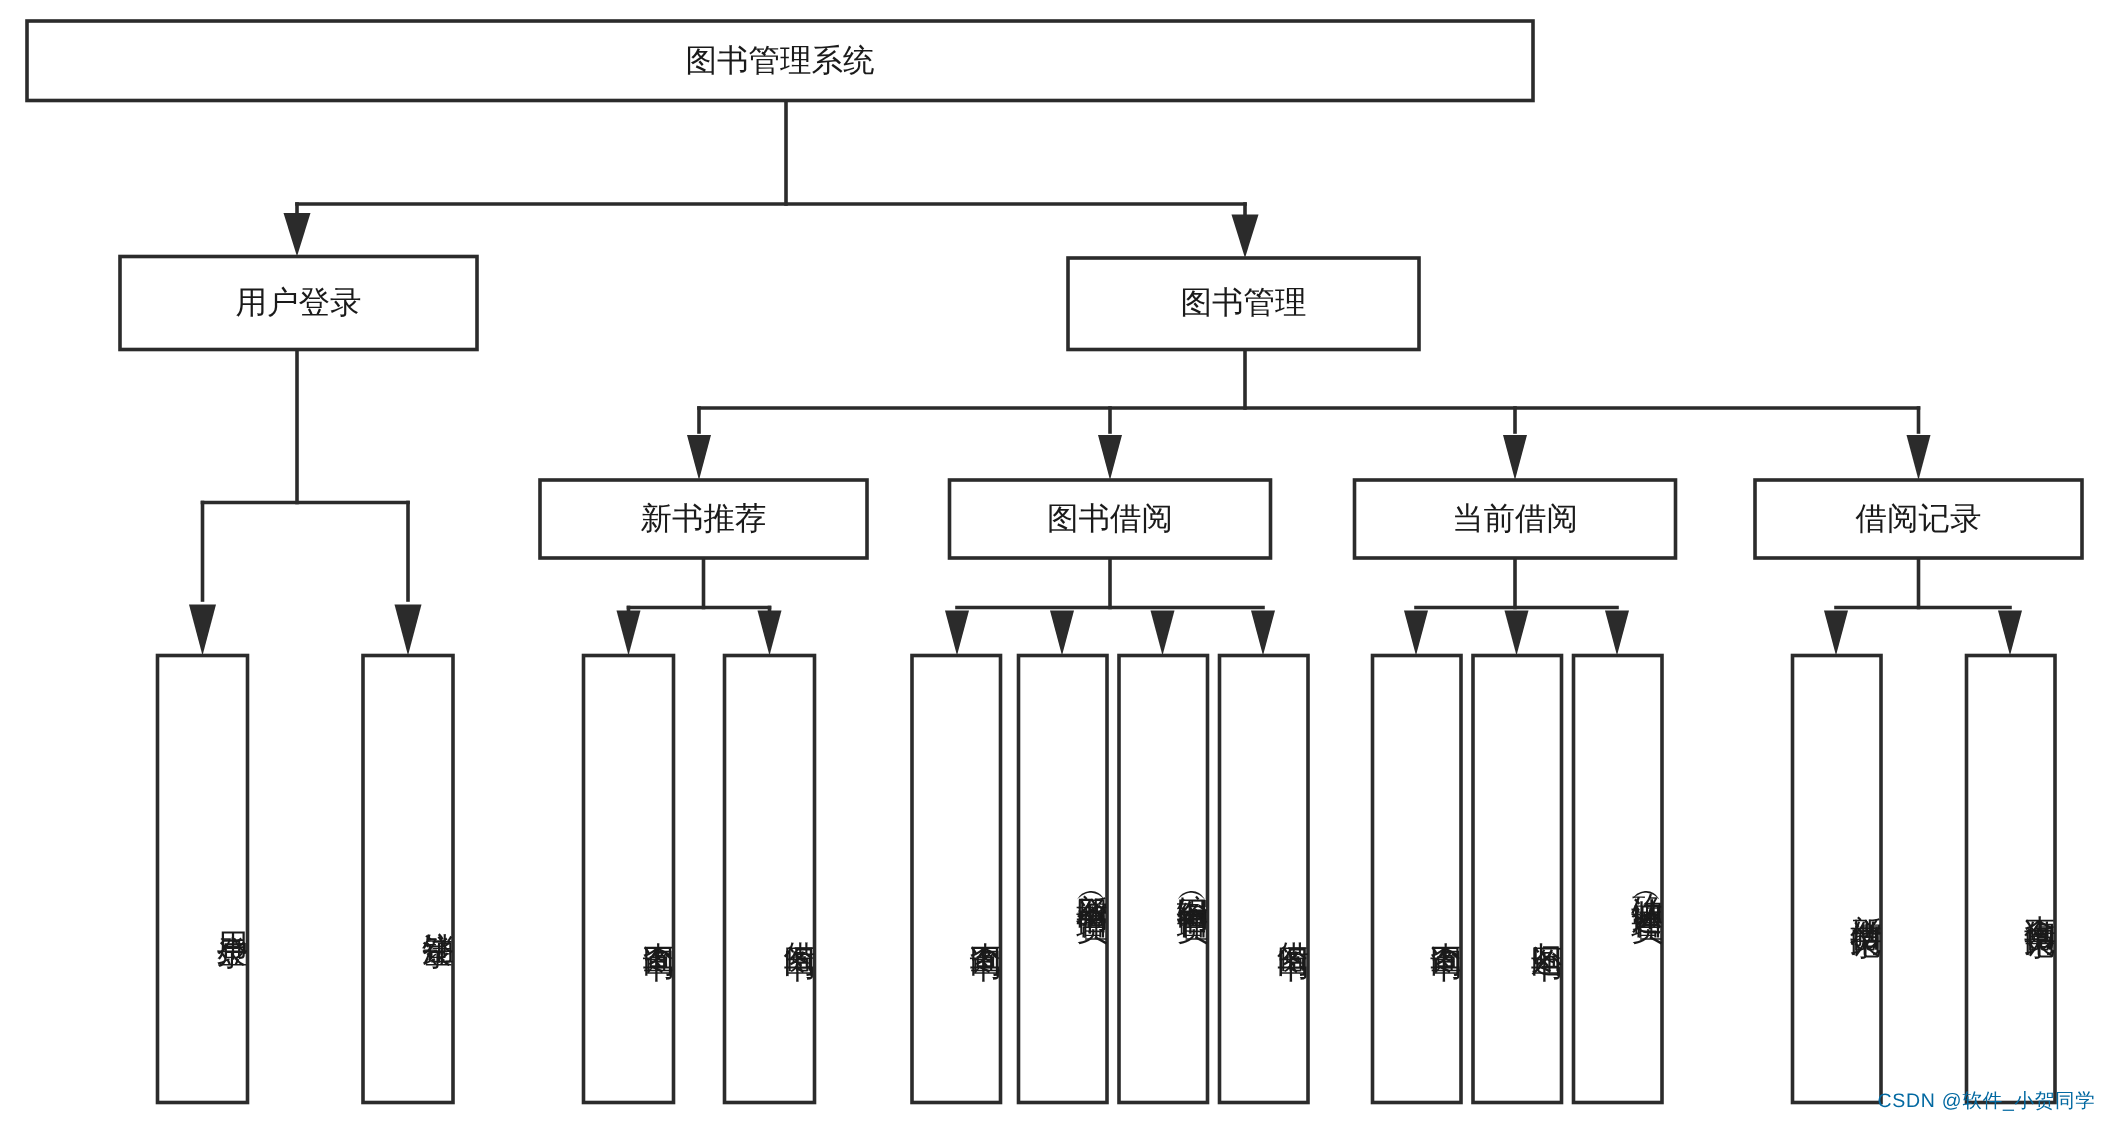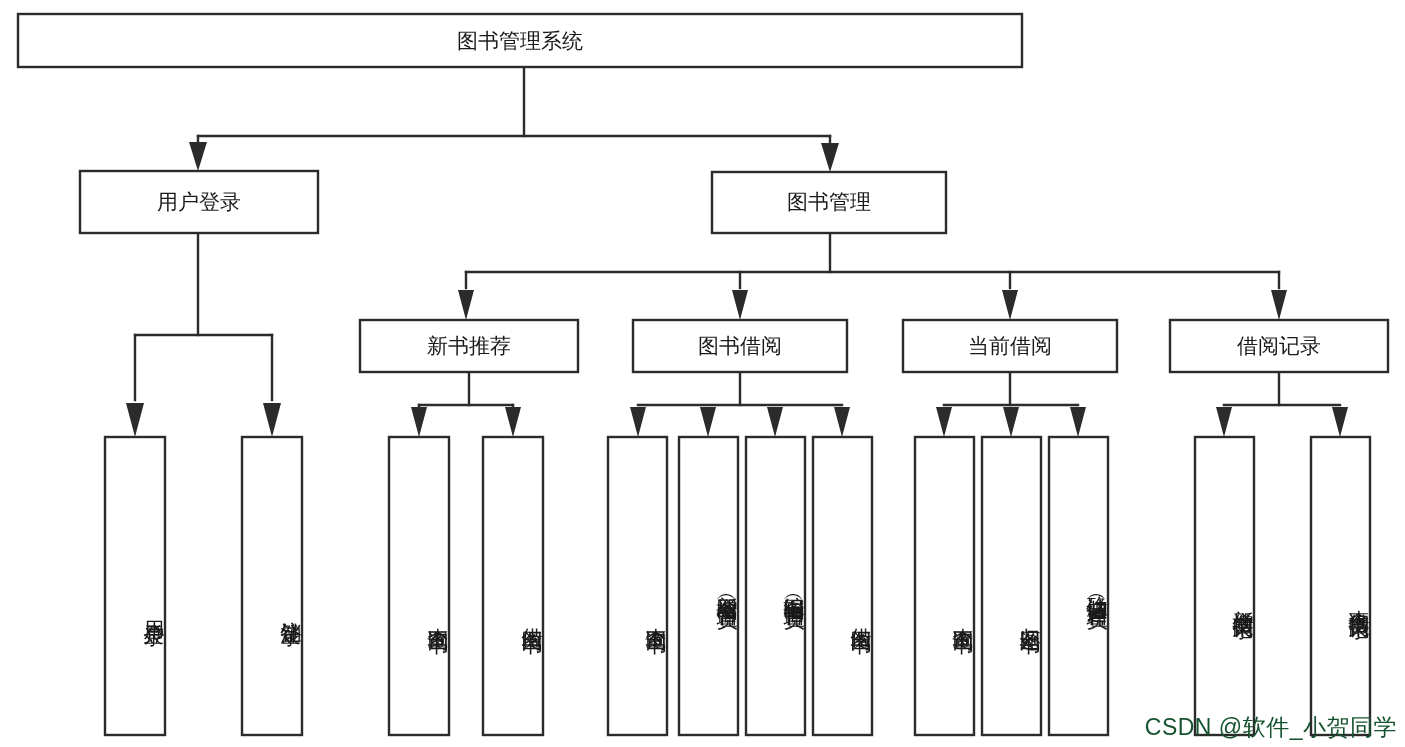--- a/index.html
+++ b/index.html
@@ -62,22 +62,22 @@
     color: #1a1a1a;
     letter-spacing: 2px;
     white-space: nowrap;
     pointer-events: none;
   }
   .watermark {
     position: absolute;
     right: 8px;
     bottom: 4px;
     font-family: "Liberation Sans", "DejaVu Sans", sans-serif;
-    font-size: 23px;
-    color: #14532d;
+    font-size: 13px;
+    color: #0369a1;
     letter-spacing: 0.5px;
     white-space: nowrap;
   }
 </style>
 </head>
 <body>
 
 <div id="diagram-root">
 
   <svg class="diagram-canvas" viewBox="0 0 1405 747">

